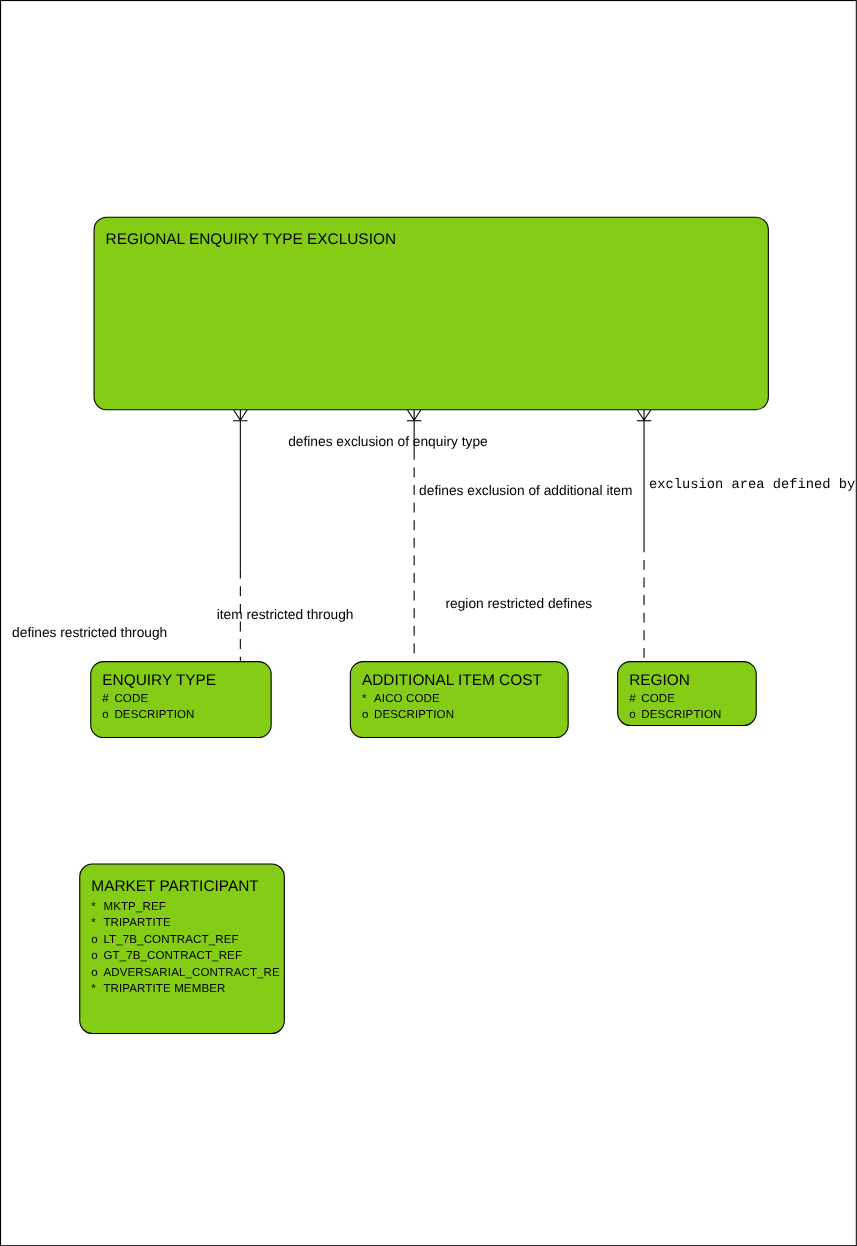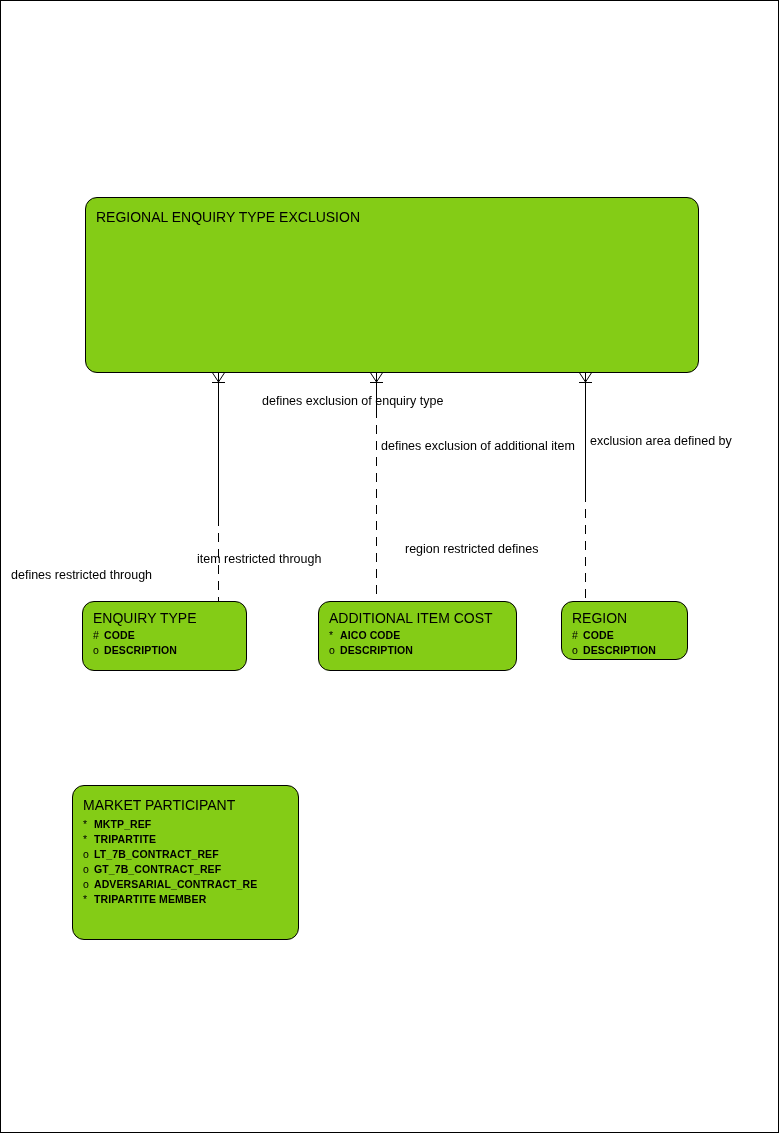--- a/index.html
+++ b/index.html
@@ -57,21 +57,20 @@
     white-space: nowrap;
     font-family: "Liberation Sans", sans-serif;
   }
   .attr-marker {
     display: inline-block;
     width: 11px;
     text-align: left;
   }
   .attr-text {
     letter-spacing: 0.1px;
-    font-weight: bold;
   }
   
   .rel-label {
     position: absolute;
     font-size: 12.5px;
     line-height: 15px;
     color: #000000;
     white-space: nowrap;
     font-family: "Liberation Sans", sans-serif;
   }
@@ -142,21 +141,21 @@
     <div class="attr-list" style="top:26px;">
       <div class="attr-row">
         <span class="attr-marker">#</span><span class="attr-text">CODE</span>
       </div>
       <div class="attr-row">
         <span class="attr-marker">o</span><span class="attr-text">DESCRIPTION</span>
       </div>
     </div>
   </div>
 
-  <div class="entity" style="left:71px; top:784px; width:227px; height:155px;">
+  <div class="entity" style="left:71px; top:784px; width:187px; height:155px;">
     <div class="entity-name" style="top:11px;">MARKET PARTICIPANT</div>
     <div class="attr-list" style="top:31px;">
       <div class="attr-row">
         <span class="attr-marker">*</span><span class="attr-text">MKTP_REF</span>
       </div>
       <div class="attr-row">
         <span class="attr-marker">*</span><span class="attr-text">TRIPARTITE</span>
       </div>
       <div class="attr-row">
         <span class="attr-marker">o</span><span class="attr-text">LT_7B_CONTRACT_REF</span>
@@ -170,21 +169,21 @@
       <div class="attr-row">
         <span class="attr-marker">*</span><span class="attr-text">TRIPARTITE MEMBER</span>
       </div>
     </div>
   </div>
 
   <div class="rel-label" style="left:222px; top:393px;margin-left:39px;">defines exclusion of enquiry type</div>
 
   <div class="rel-label" style="left:380px; top:413px;margin-top:25px;">defines exclusion of additional item</div>
 
-  <div class="rel-label" style="left:589px; top:433px;">exclusion area defined by</div>
+  <div class="rel-label" style="left:589px; top:433px;font-family:Liberation Mono, monospace;">exclusion area defined by</div>
 
   <div class="rel-label" style="left:10px; top:567px;">defines restricted through</div>
 
   <div class="rel-label" style="left:196px; top:551px;">item restricted through</div>
 
   <div class="rel-label" style="left:404px; top:541px;">region restricted defines</div>
 
 </div>
 
 </body></html>

